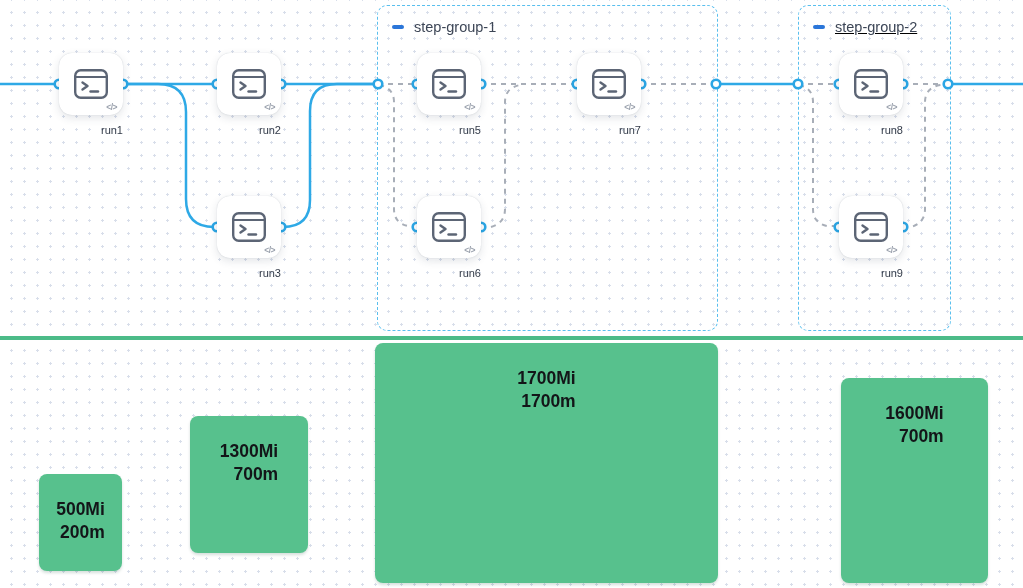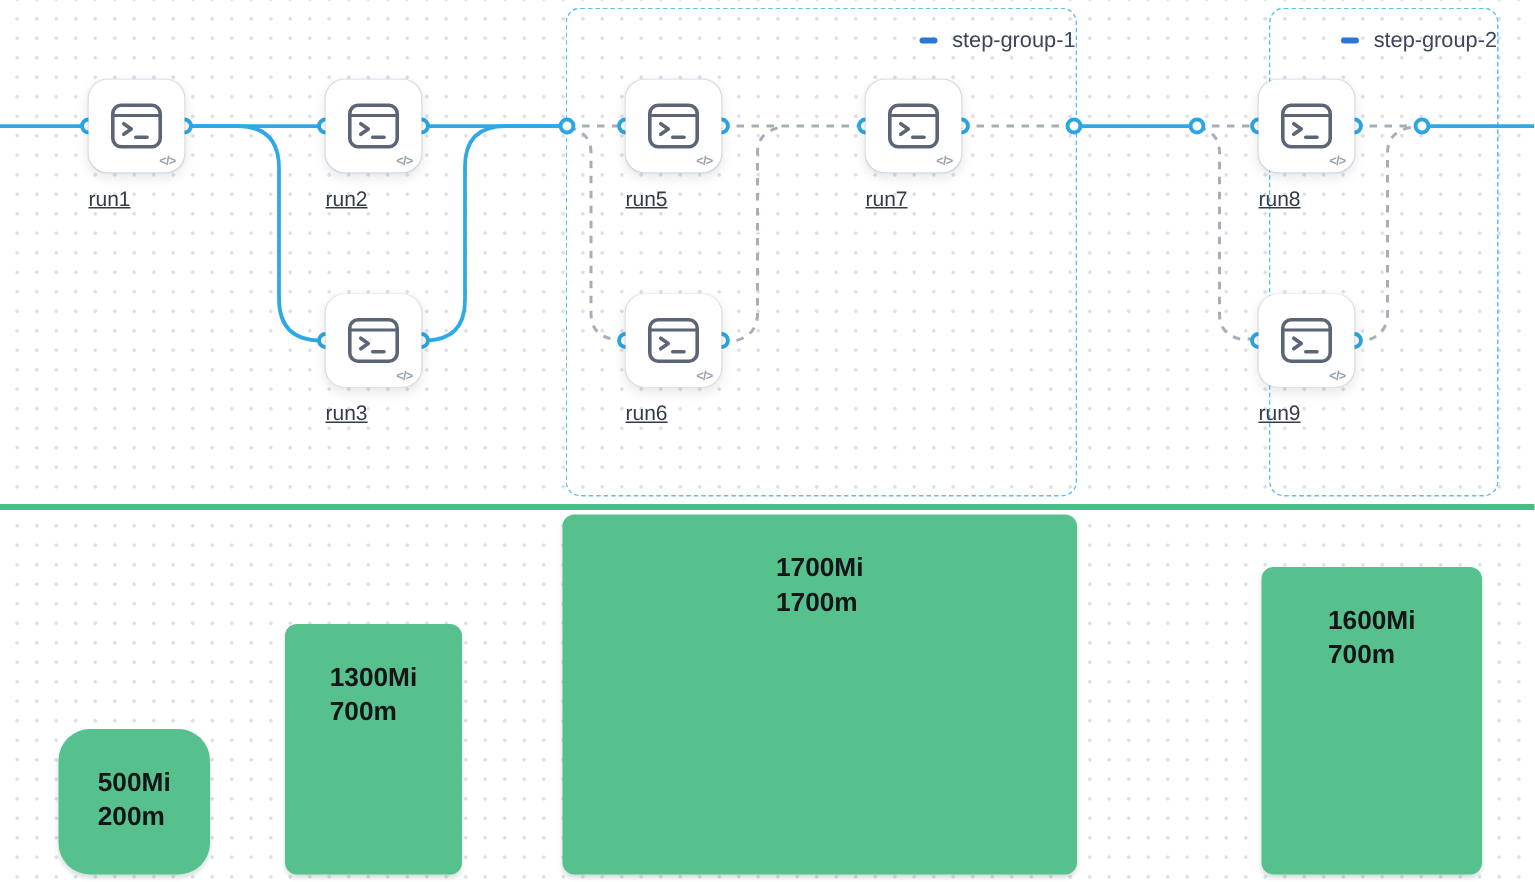--- a/index.html
+++ b/index.html
@@ -10,49 +10,49 @@
   #canvas{
     position:relative;width:1023px;height:588px;
     background-image:radial-gradient(var(--grid_dot,#d8deea) 1px, transparent 1.2px);
     background-size:13px 13px;background-position:5px 6px;
   }
   
   .group{
     position:absolute;border:1.5px dashed var(--group_border,#59bfee);
     border-radius:10px;z-index:1;box-sizing:border-box;
   }
-  .ghead{display:flex;align-items:center;gap:10px;padding:13px 0 0 14px;justify-content:flex-end;}
+  .ghead{display:flex;align-items:center;gap:10px;padding:13px 0 0 14px;}
   .gdash{width:12px;height:3.5px;border-radius:2px;background:var(--group_dash,#2b76d9);cursor:pointer;}
   .glabel{font-size:14.5px;color:var(--group_label,#3d4656);}
   
   #edges{position:absolute;left:0;top:0;z-index:2;}
   #edges path.solid{stroke:var(--edge_blue,#2ea9e6);stroke-width:2.5;fill:none;}
   #edges path.dash{stroke:var(--edge_gray,#a8aeb8);stroke-width:2;stroke-dasharray:5 5;fill:none;}
   #edges circle.port{fill:#ffffff;stroke:var(--port_blue,#2ba6e5);stroke-width:2.6;cursor:crosshair;}
   
   .node{position:absolute;z-index:3;width:64px;cursor:pointer;}
   .card{
     width:64px;height:62px;background:#ffffff;border-radius:13px;position:relative;
     box-shadow:0 0 1px rgba(40,55,80,.25),0 3px 8px rgba(40,55,80,.13);
     display:flex;align-items:center;justify-content:center;
   }
   .term{display:block;}
   .badge{
     position:absolute;right:6px;bottom:3px;font-size:8.5px;font-weight:700;
     color:var(--badge_gray,#9aa1ad);letter-spacing:-0.5px;
   }
-  .nlabel{margin-top:9px;text-align:left;font-size:14px;color:var(--node_label,#333b49);text-decoration:underline;}
+  .nlabel{margin-top:9px;text-align:right;font-size:11px;color:var(--node_label,#333b49);}
   
   #sep{position:absolute;left:0;width:1023px;height:4px;background:var(--sep_green,#4cbb88);z-index:1;}
   .bar{
     position:absolute;background:var(--bar_green,#57c18d);border-radius:8px;
     display:flex;justify-content:center;z-index:1;
     box-shadow:0 2px 3px rgba(30,80,60,.18);
   }
-  .bar-text{padding-top:24px;font-size:17.5px;font-weight:700;color:var(--bar_text,#131518);line-height:23px;}
+  .bar-text{padding-top:24px;font-size:17.5px;font-weight:700;color:var(--bar_text,#131518);line-height:23px;text-align:right;}
 </style>
 </head>
 <body>
 
 <div id="canvas">
   <svg id="edges" width="1023" height="588">
       <path d="M0,84 H59" class="solid"></path>
       <path d="M123,84 H217" class="solid"></path>
       <path d="M123,84 H158 Q186,84 186,112 V199 Q186,227 214,227 H217" class="solid"></path>
       <path d="M281,84 H378" class="solid"></path>
@@ -90,21 +90,21 @@
       <circle cx="903" cy="227" r="4.3" class="port"></circle>
     </svg>
   <div id="groups-layer">
   <div class="group" style="left: 377px; top: 5px; width: 341px; height: 326px;">
     <div class="ghead">
       <span class="gdash"></span>
       <span class="glabel">step-group-1</span>
     </div>
   </div>
 
-  <div class="group" style="left: 846px; top: 5px; width: 153px; height: 326px;">
+  <div class="group" style="left: 798px; top: 5px; width: 153px; height: 326px; text-decoration: underline;">
     <div class="ghead">
       <span class="gdash"></span>
       <span class="glabel">step-group-2</span>
     </div>
   </div>
 </div>
   <div id="nodes-layer">
   <div class="node" style="left: 59px; top: 53px;">
     <div class="card">
       <svg class="term" width="36" height="32" viewBox="0 0 36 32">
@@ -204,28 +204,28 @@
         <path d="M9.5 14.5 L14.5 18 L9.5 21.5" fill="none" stroke="#5c6575" stroke-width="2.4" stroke-linecap="round" stroke-linejoin="round"></path>
         <line x1="17.5" y1="23.5" x2="25" y2="23.5" stroke="#5c6575" stroke-width="2.4" stroke-linecap="round"></line>
       </svg>
       <span class="badge">&lt;/&gt;</span>
     </div>
     <div class="nlabel">run9</div>
   </div>
 </div>
   <div id="sep" style="top: 336px;"></div>
   <div id="bars-layer">
-  <div class="bar" style="left: 39px; top: 486px; width: 101px; height: 97px; border-radius: 21px;">
+  <div class="bar" style="left: 39px; top: 474px; width: 83px; height: 97px;">
     <div class="bar-text">
       <div>500Mi</div>
       <div>200m</div>
     </div>
   </div>
 
-  <div class="bar" style="left: 190px; top: 416px; width: 118px; height: 167px;">
+  <div class="bar" style="left: 190px; top: 416px; width: 118px; height: 137px;">
     <div class="bar-text">
       <div>1300Mi</div>
       <div>700m</div>
     </div>
   </div>
 
   <div class="bar" style="left: 375px; top: 343px; width: 343px; height: 240px;">
     <div class="bar-text">
       <div>1700Mi</div>
       <div>1700m</div>

